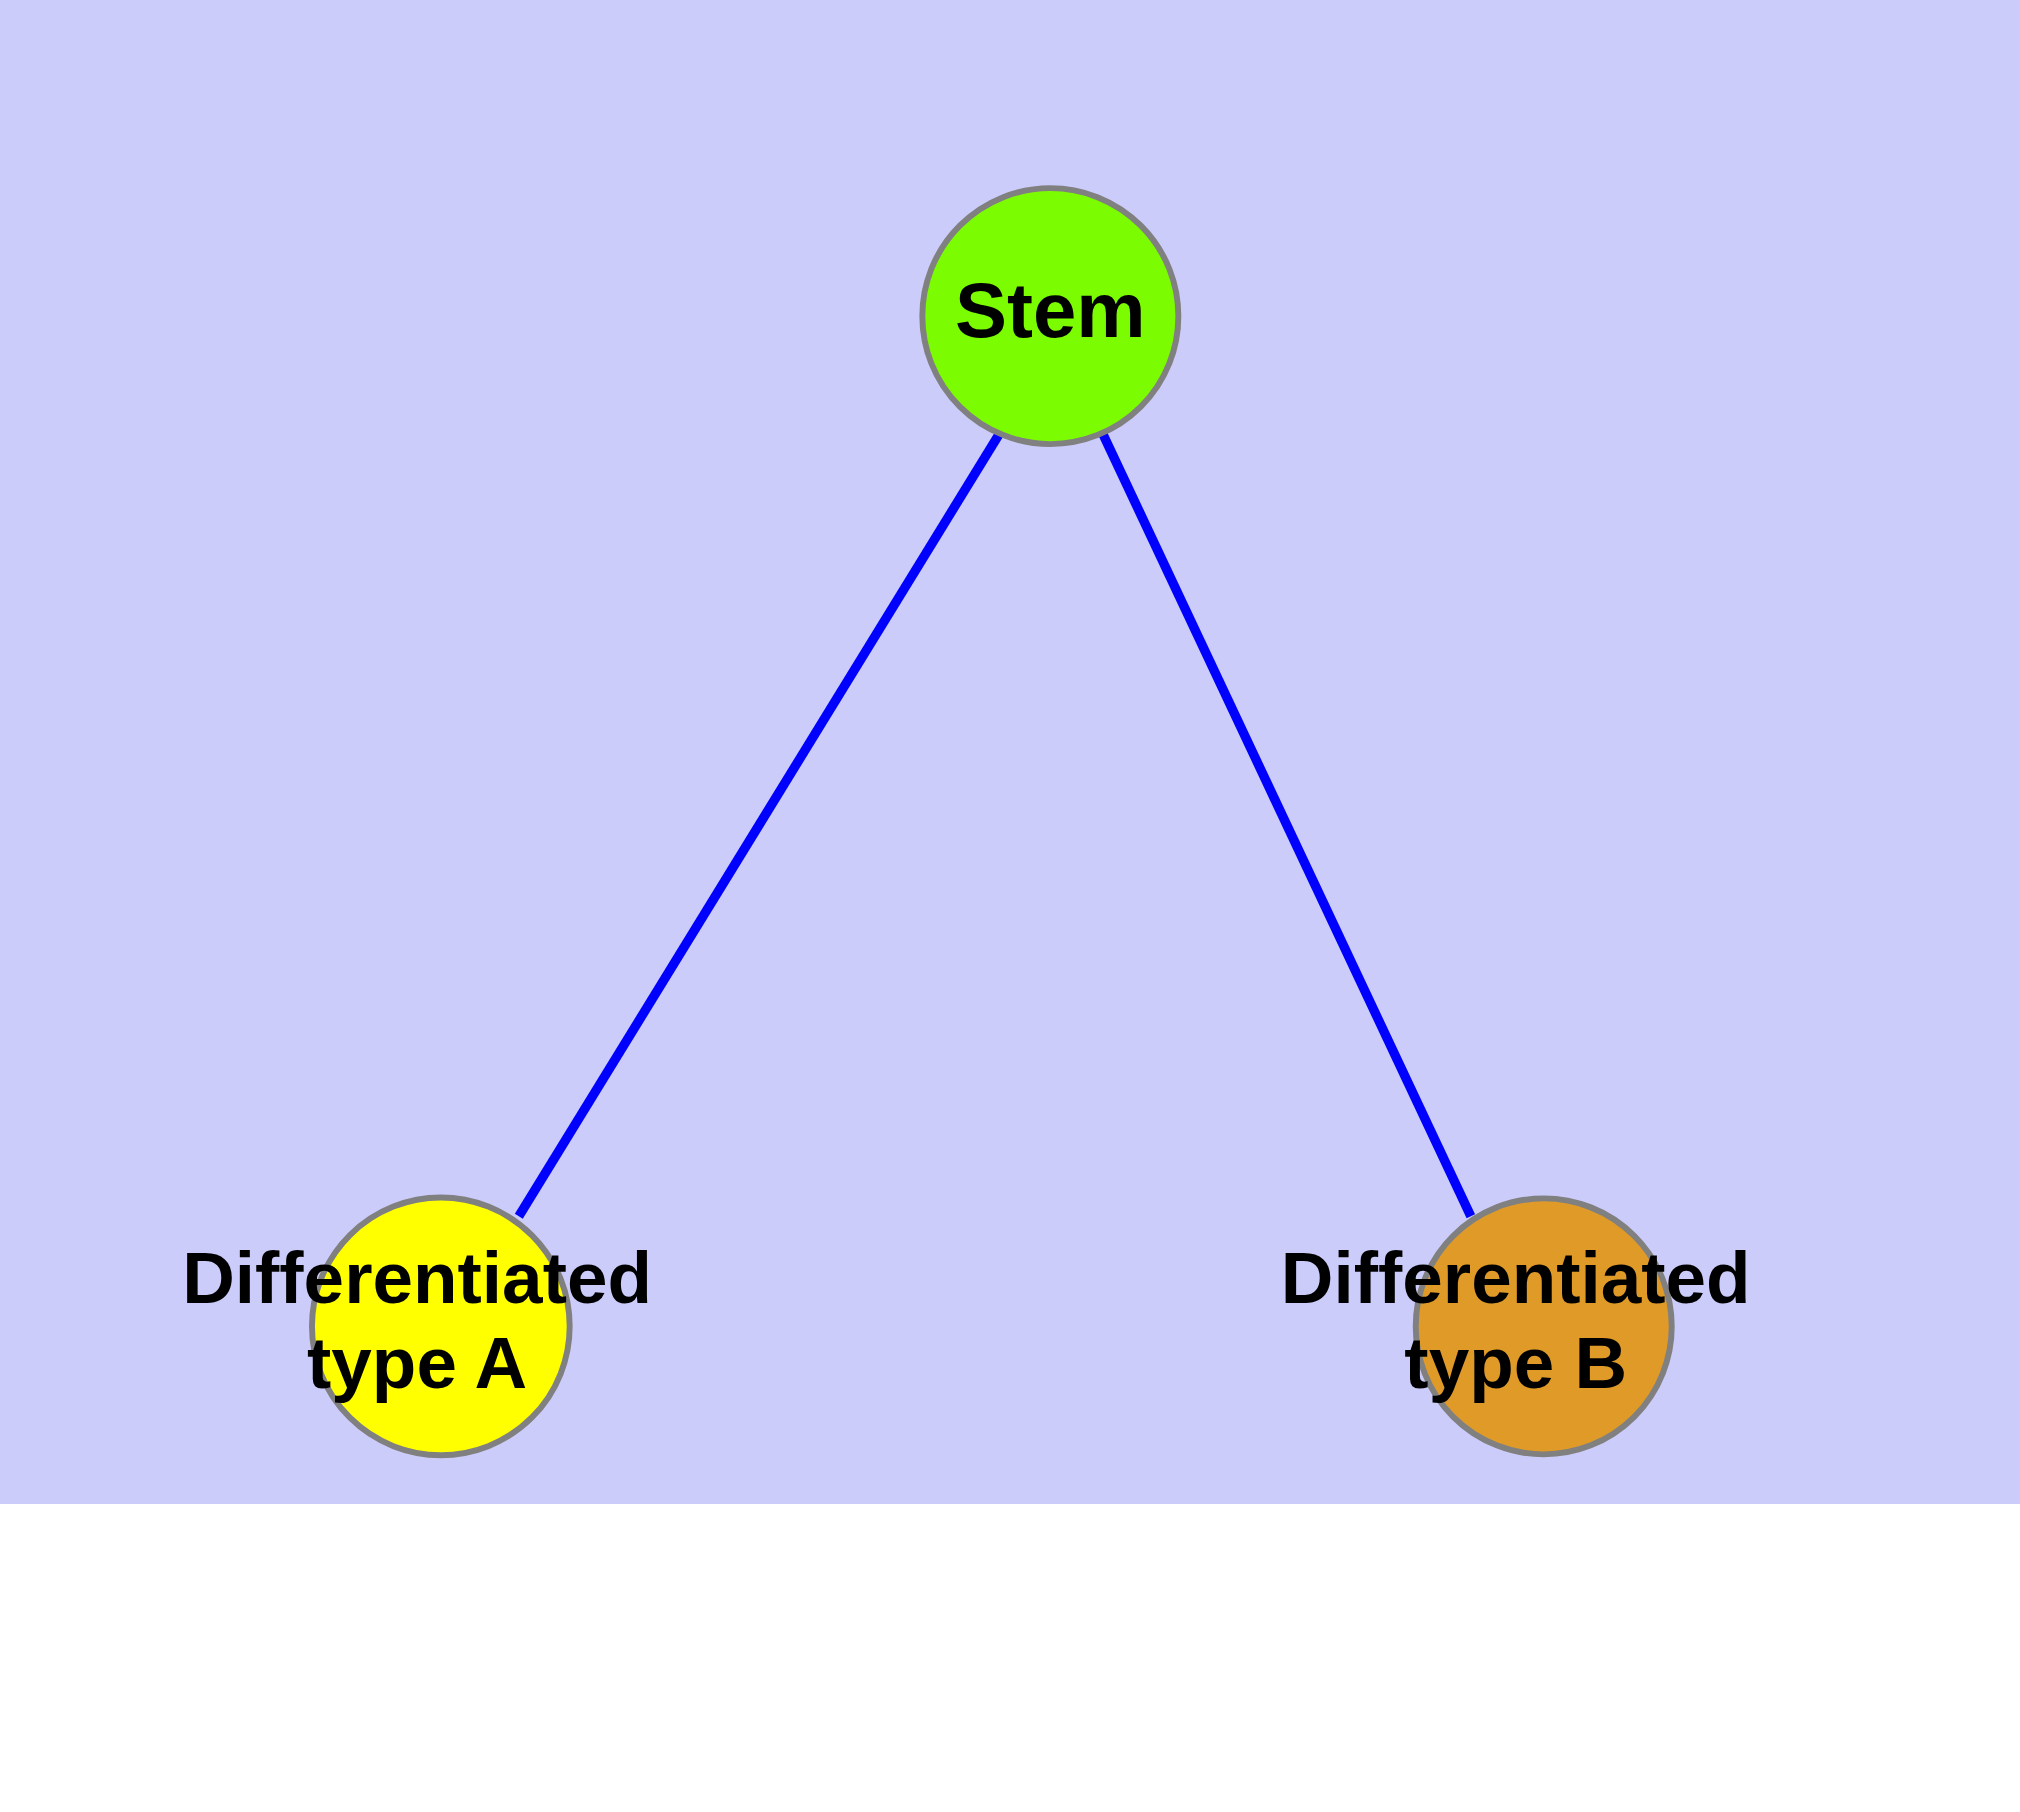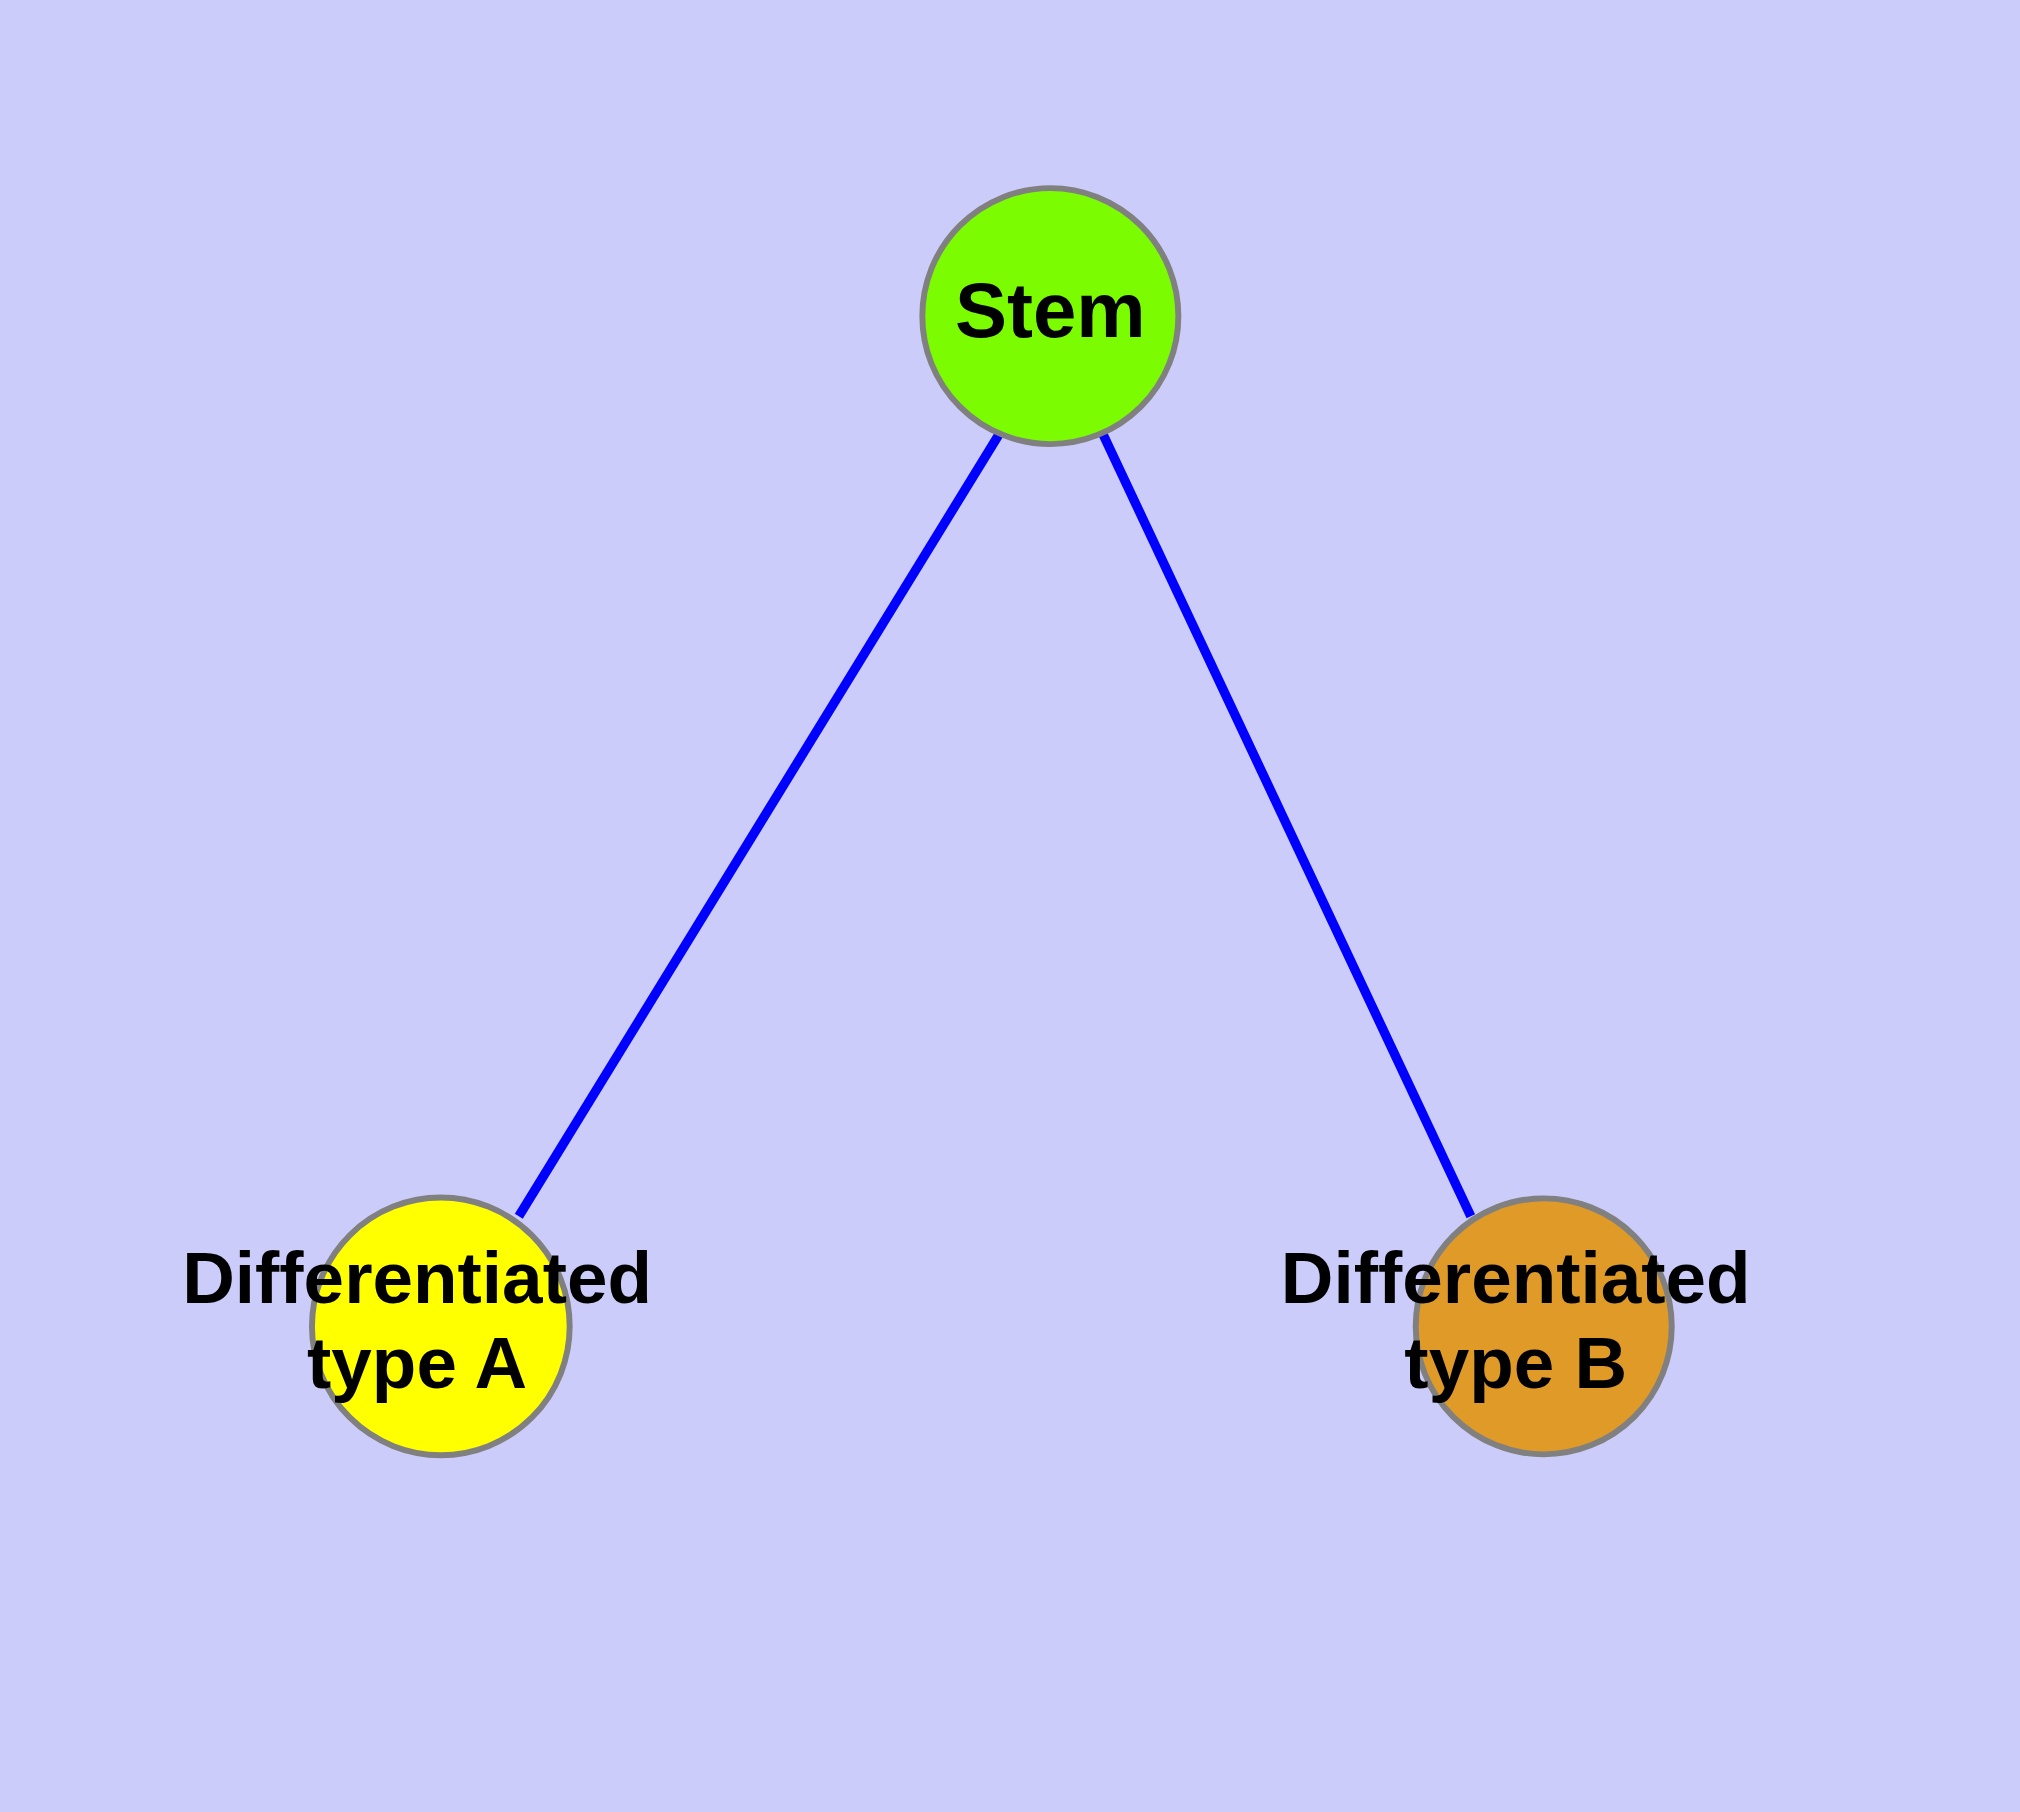--- a/index.html
+++ b/index.html
@@ -26,21 +26,21 @@
     font-family: "Liberation Sans", sans-serif;
     font-weight: bold;
     fill: #000000;
     text-anchor: middle;
     dominant-baseline: middle;
   }
 </style>
 </head>
 <body>
 
-<div id="canvas" style="width: 2021px; height: 1812px;">
+<div id="canvas" style="width: 2021px; height: 1504px;">
   <svg id="graph-svg" viewBox="0 0 2384 2138" preserveAspectRatio="none" xmlns="http://www.w3.org/2000/svg" style="width: 2021px; height: 1812px;">
     <rect id="bg-rect" x="0" y="0" width="2384" height="2138" fill="#CCCCFA"></rect>
     <g id="edge-layer">
         <line x1="1180" y1="510" x2="612" y2="1435" stroke="#0000FF" stroke-width="11" stroke-linecap="butt"></line>
         <line x1="1300" y1="510" x2="1735" y2="1435" stroke="#0000FF" stroke-width="11" stroke-linecap="butt"></line>
       </g>
     <g id="node-layer">
         <circle cx="1239" cy="373" r="151" fill="#7CFC00" stroke="#808080" stroke-width="7"></circle>
         <circle cx="520" cy="1565" r="152" fill="#FFFF00" stroke="#808080" stroke-width="7"></circle>
         <circle cx="1821" cy="1565" r="151" fill="#E09A28" stroke="#808080" stroke-width="7"></circle>

